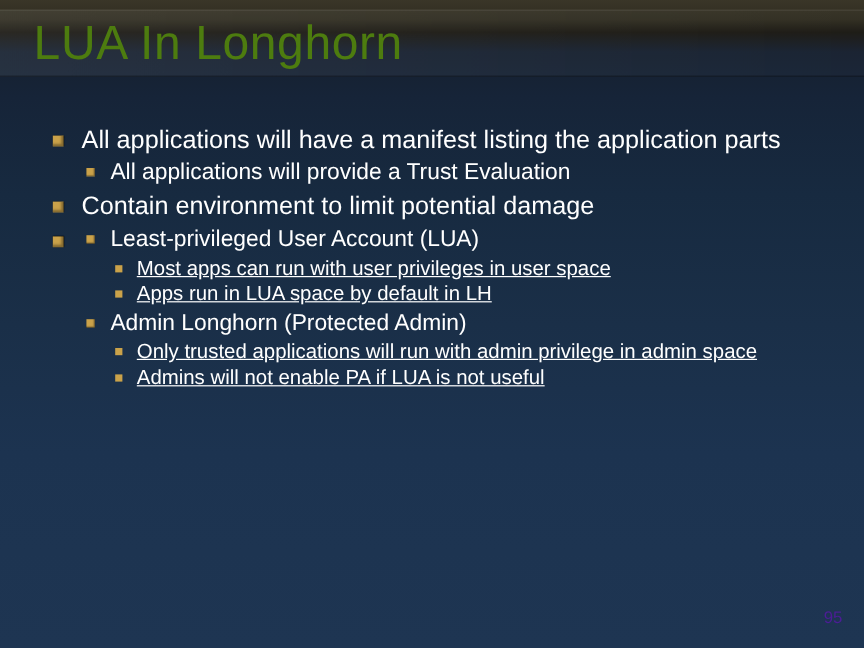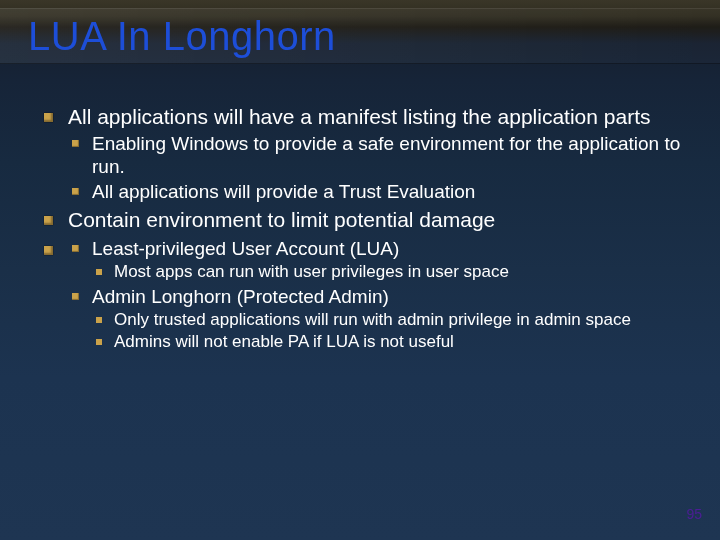--- a/index.html
+++ b/index.html
@@ -40,64 +40,64 @@
     width: 9px; height: 9px; background: #caa24a;
     box-shadow: inset -2px -2px 2px rgba(0,0,0,0.35), 0 0 1px #000;
   }
   .lvl2 { margin-top: 2px; font-size: 19px; }
   .lvl2 > li { position: relative; padding-left: 24px; margin-bottom: 2px; }
   .lvl2 > li::before {
     content: ""; position: absolute; left: 4px; top: 8px;
     width: 7px; height: 7px; background: #caa24a;
     box-shadow: inset -1px -1px 1px rgba(0,0,0,0.35);
   }
-  .lvl3 { margin-top: 2px; font-size: 17px; }
+  .lvl3 { margin-top: 2px; font-size: 17px; text-decoration: underline; }
   .lvl3 > li { position: relative; padding-left: 22px; margin-bottom: 1px; }
   .lvl3 > li::before {
     content: ""; position: absolute; left: 4px; top: 7px;
     width: 6px; height: 6px; background: #caa24a;
   }
   .pagenum {
     position: absolute;
     right: 18px; bottom: 18px;
     font-size: 14px; color: #4c1d95;
   }
 </style>
 </head>
 <body>
 
 <div class="title-band"></div>
-<h1 class="title" style="color:#1d4ed8">LUA In Longhorn</h1>
+<h1 class="title" style="color:#4d7c0f">LUA In Longhorn</h1>
 
 <div class="content">
   <ul class="lvl1">
 
     <li>
       <span>All applications will have a manifest listing the application parts</span>
       <ul class="lvl2">
-        <li>
-          <span>Enabling Windows to provide a safe environment for the application to run.</span>
-        </li>
         <li>
           <span>All applications will provide a Trust Evaluation</span>
         </li>
       </ul>
     </li>
 
     <li>
       <span>Contain environment to limit potential damage</span>
     </li>
 
     <li>
       <ul class="lvl2">
         <li>
           <span>Least-privileged User Account (LUA)</span>
           <ul class="lvl3">
             <li>
               <span>Most apps can run with user privileges in user space</span>
+            </li>
+            <li>
+              <span>Apps run in LUA space by default in LH</span>
             </li>
           </ul>
         </li>
         <li>
           <span>Admin Longhorn (Protected Admin)</span>
           <ul class="lvl3">
             <li>
               <span>Only trusted applications will run with admin privilege in admin space</span>
             </li>
             <li>

